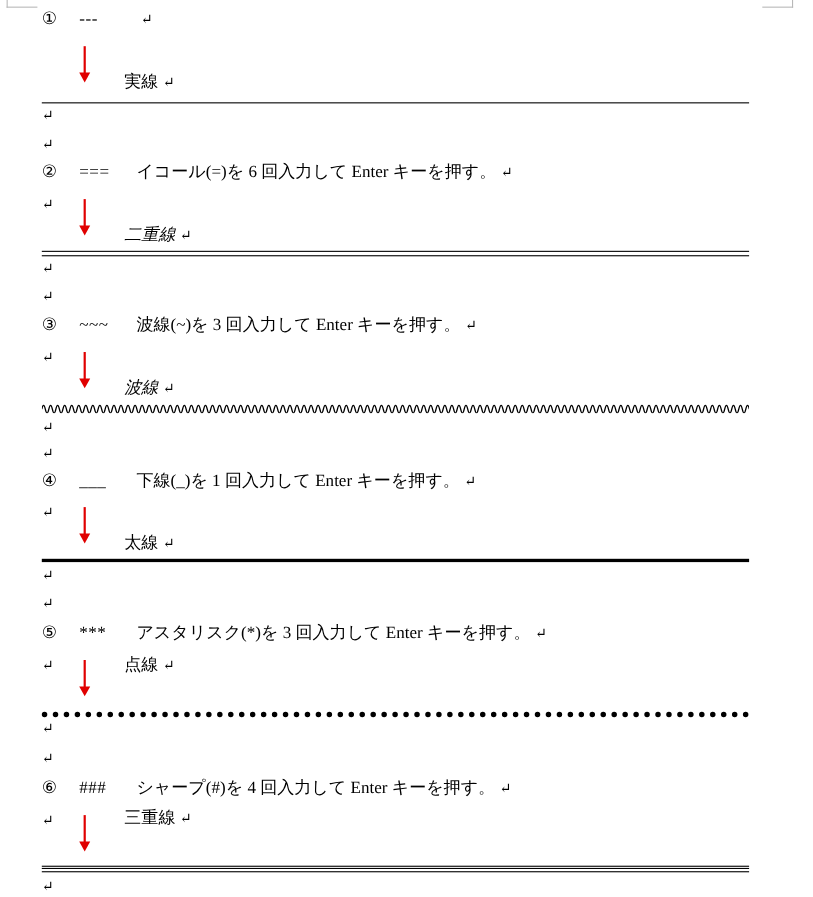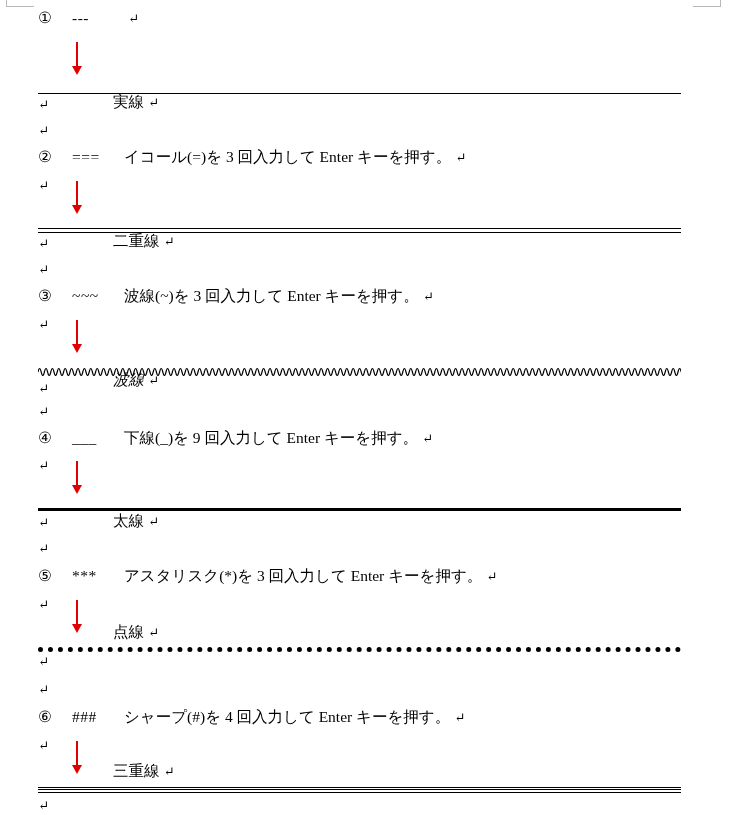--- a/index.html
+++ b/index.html
@@ -100,21 +100,20 @@
     height: 0;
     border-left: 5px solid transparent;
     border-right: 5px solid transparent;
     border-top: 9px solid #e00000;
   }
 
   .result-label {
     position: absolute;
     left: 113px;
     font-size: 15.5px;
-    margin-top: 28px;
   }
 
   
   .rule {
     position: absolute;
     left: 38px;
     width: 643px;
   }
   .rule.solid {
     border-top: 1.4px solid #000;
@@ -172,29 +171,29 @@
     </div>
     <div class="rule solid" style="top:93px;"></div>
     <div class="para-mark" style="top:97px;">↵</div>
     <div class="para-mark" style="top:123px;">↵</div>
   </div>
 
   <div class="block">
     <div class="line-row" style="position:absolute; left:0; top:149px;">
       <span class="num">②</span>
       <span class="symbol">===</span>
-      <span class="desc">イコール(=)を 3 回入力して Enter キーを押す。</span>
+      <span class="desc">イコール(=)を 6 回入力して Enter キーを押す。</span>
       <span class="pilcrow">↵</span>
     </div>
     <div class="para-mark" style="top:178px;">↵</div>
     <div class="arrow" style="top:181px; height:34px;">
       <div class="shaft" style="height:26px;"></div>
       <div class="head" style="top:24px;"></div>
     </div>
-    <div class="result-label" style="top:203px;">
+    <div class="result-label" style="top:203px;font-style:italic;">
       <span>二重線</span><span class="pilcrow">↵</span>
     </div>
     <div class="rule double" style="top:228px;"></div>
     <div class="para-mark" style="top:236px;">↵</div>
     <div class="para-mark" style="top:262px;">↵</div>
   </div>
 
   <div class="block">
     <div class="line-row" style="position:absolute; left:0; top:288px;">
       <span class="num">③</span>
@@ -216,21 +215,21 @@
       </svg>
     </div>
     <div class="para-mark" style="top:381px;">↵</div>
     <div class="para-mark" style="top:404px;">↵</div>
   </div>
 
   <div class="block">
     <div class="line-row" style="position:absolute; left:0; top:430px;">
       <span class="num">④</span>
       <span class="symbol">___</span>
-      <span class="desc">下線(_)を 9 回入力して Enter キーを押す。</span>
+      <span class="desc">下線(_)を 1 回入力して Enter キーを押す。</span>
       <span class="pilcrow">↵</span>
     </div>
     <div class="para-mark" style="top:458px;">↵</div>
     <div class="arrow" style="top:461px; height:34px;">
       <div class="shaft" style="height:26px;"></div>
       <div class="head" style="top:24px;"></div>
     </div>
     <div class="result-label" style="top:483px;">
       <span>太線</span><span class="pilcrow">↵</span>
     </div>

